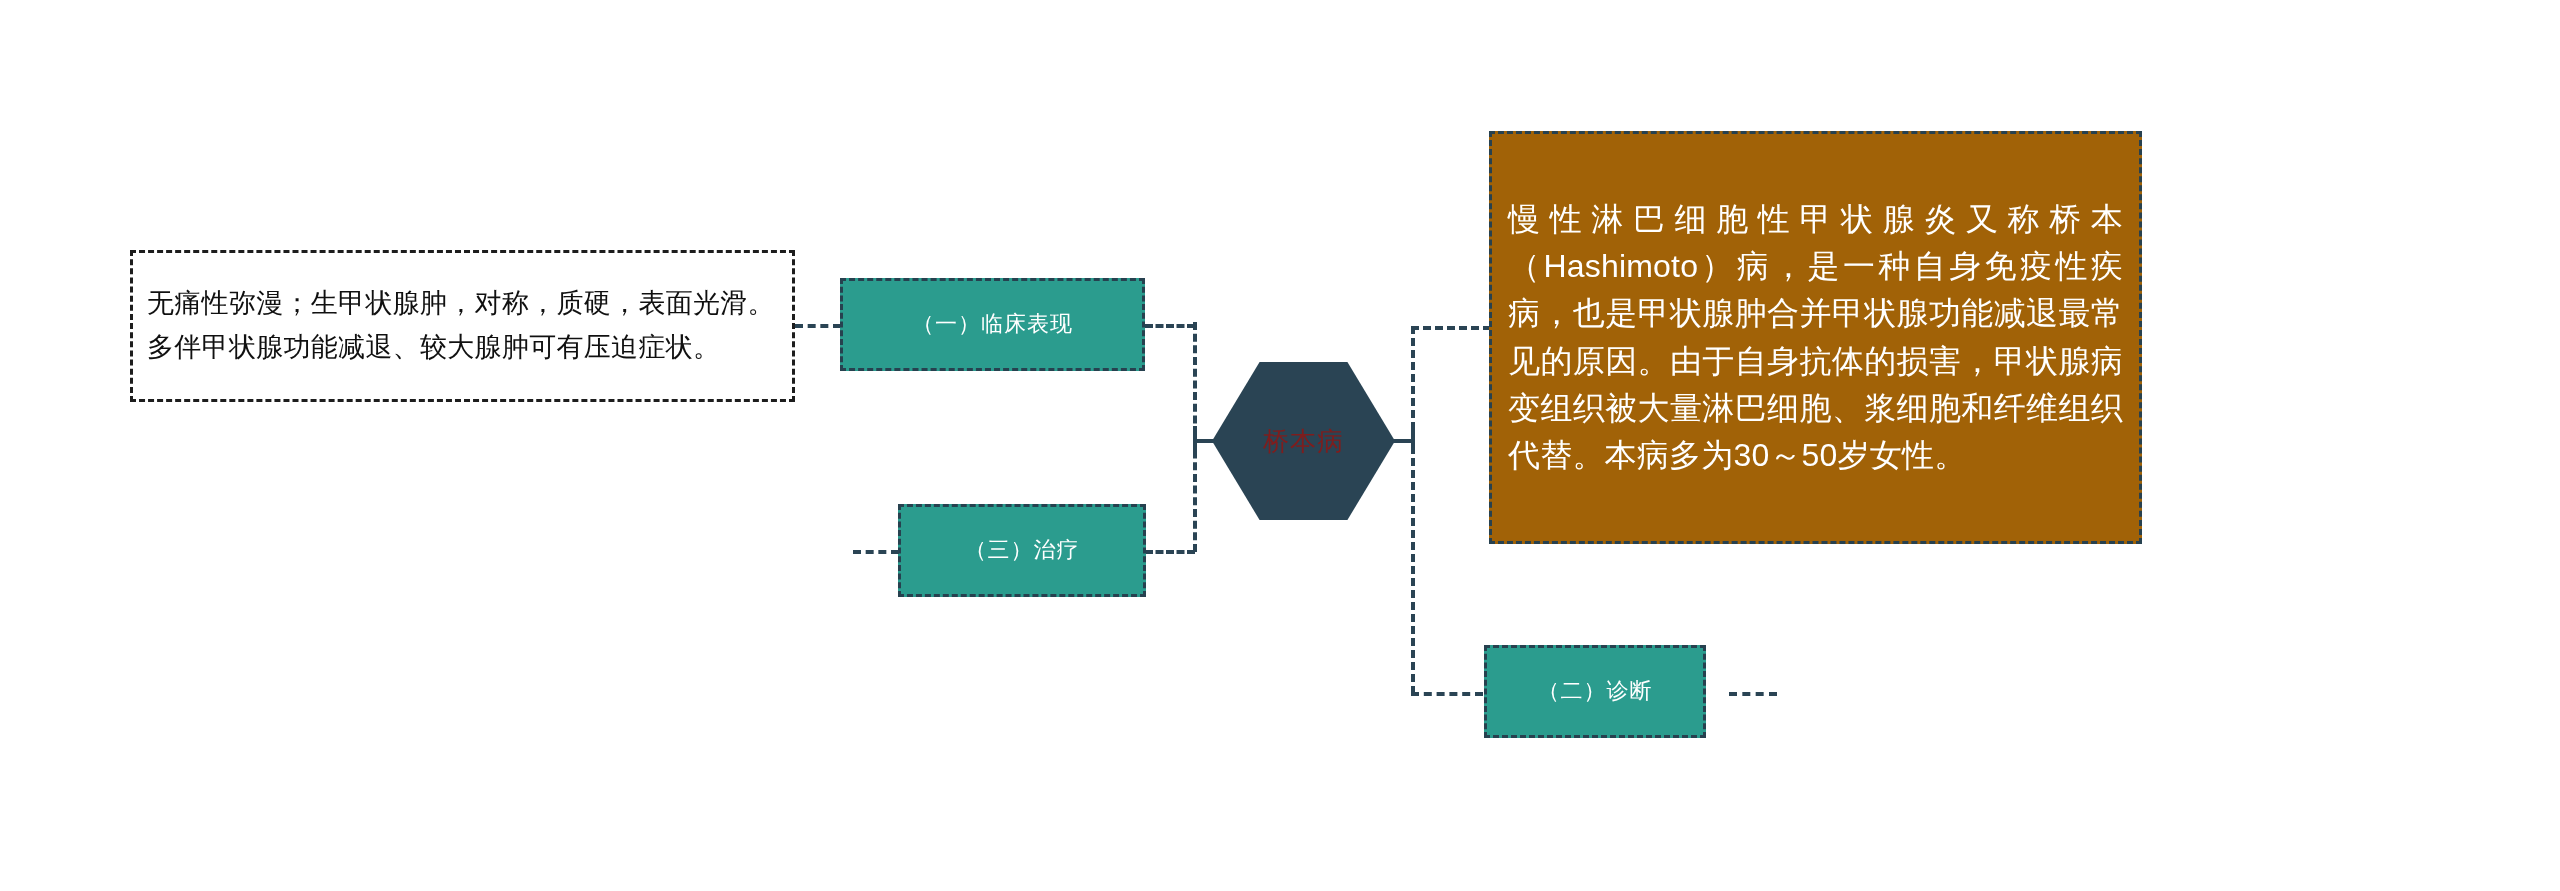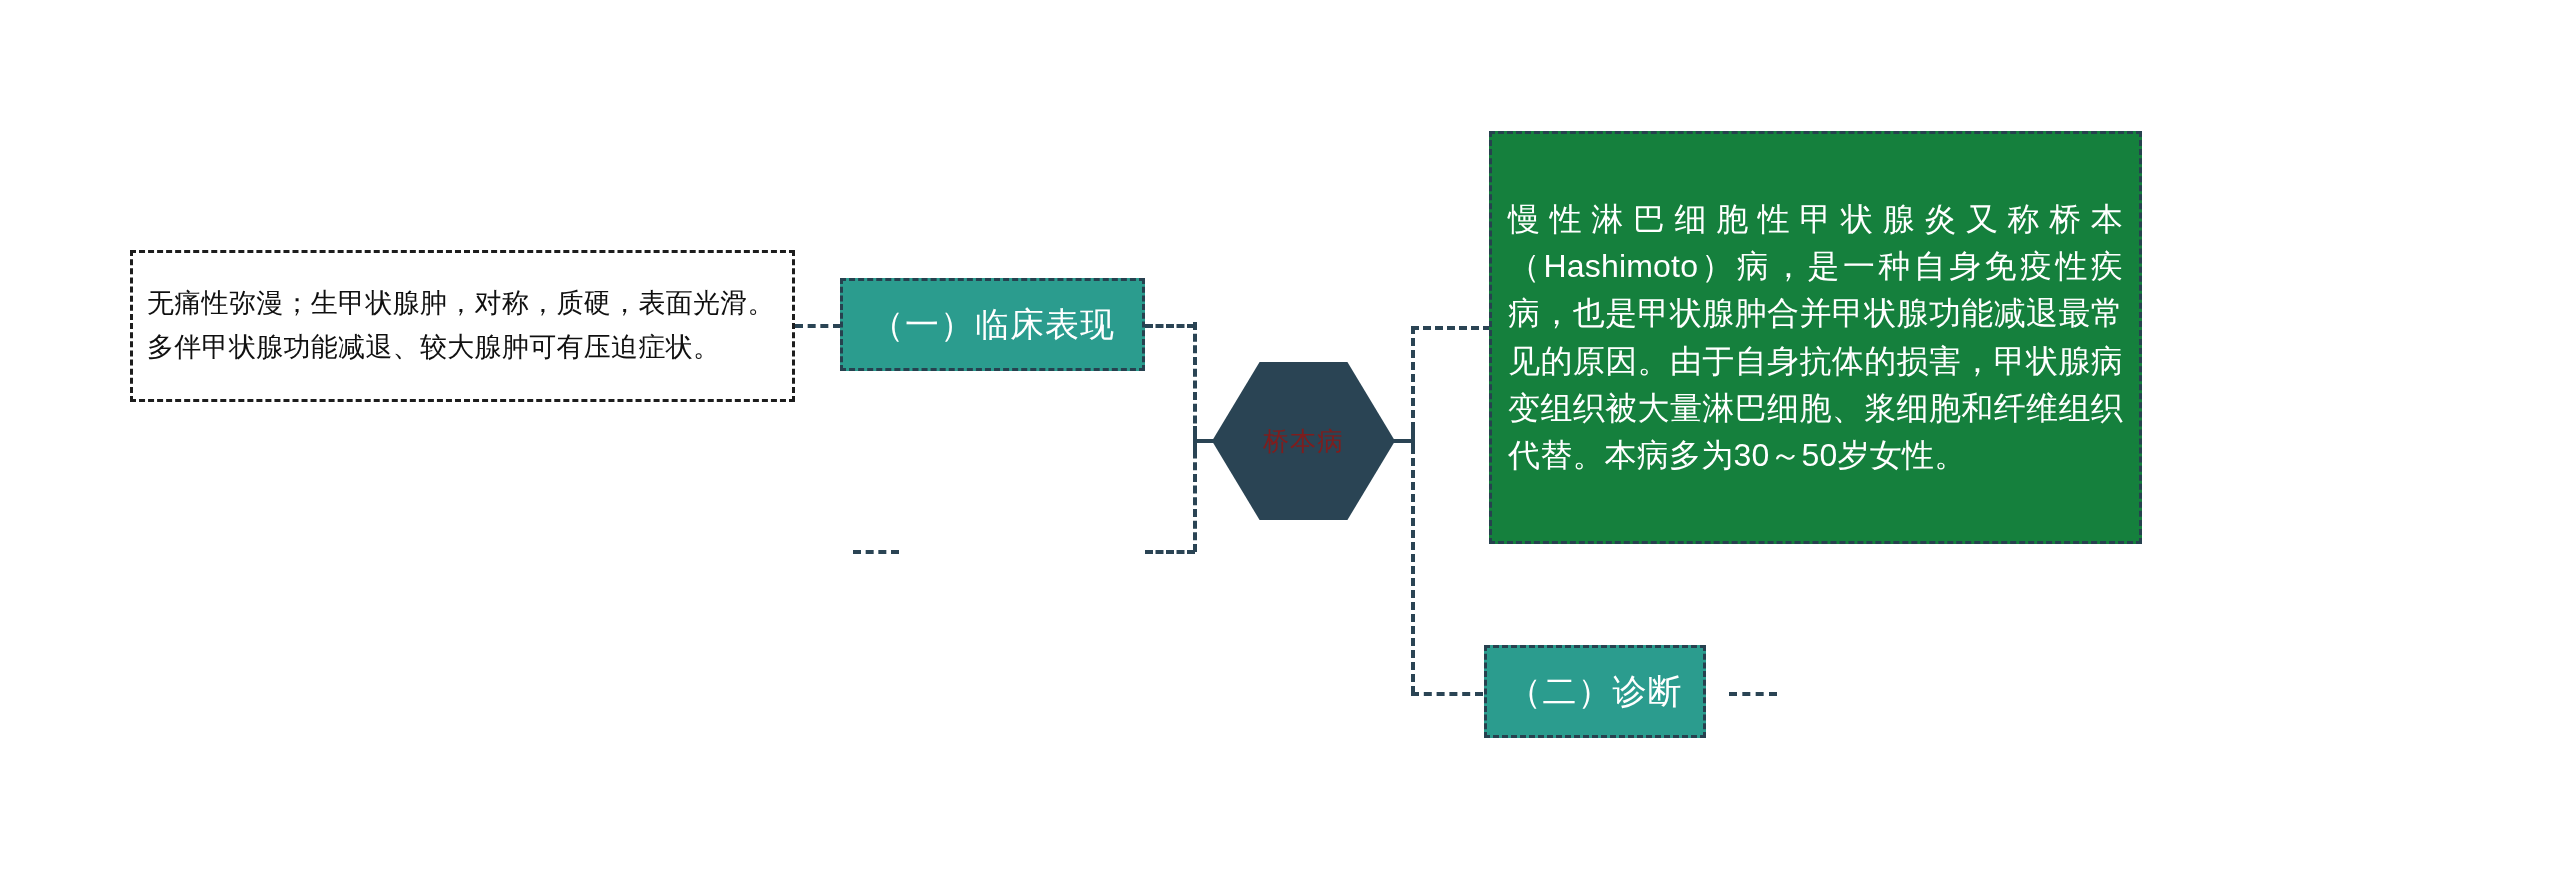--- a/index.html
+++ b/index.html
@@ -25,21 +25,21 @@
     background: #2b9c8e;
     border: 3px dashed #27414f;
     box-sizing: border-box;
     display: flex;
     align-items: center;
     justify-content: center;
     color: #ffffff;
     letter-spacing: 1px;
   }
   .node-label {
-    font-size: 34px;
+    font-size: 22px;
     color: #ffffff;
     white-space: nowrap;
     line-height: 1.2;
   }
 
   .text-box {
     position: absolute;
     background: #ffffff;
     border: 3px dashed #1d1d1d;
     box-sizing: border-box;
@@ -55,21 +55,21 @@
     font-family: Liberation Serif, serif;
   }
 
   
   #main-desc {
     position: absolute;
     left: 1489px;
     top: 131px;
     width: 653px;
     height: 413px;
-    background: #15803d;
+    background: #a16207;
     border: 3px dashed #27414f;
     box-sizing: border-box;
     display: flex;
     align-items: center;
     justify-content: center;
   }
   #main-desc .md-inner {
     padding: 4px 16px 4px 16px;
     font-size: 32px;
     line-height: 1.47;
@@ -139,20 +139,23 @@
 
   <div class="conn conn-h-dash" style="left:1145px; top:324px; width:50px;"></div>
 
   <div class="conn conn-v-dash" style="left:1193px; top:322px; height:230px;"></div>
 
   <div class="conn conn-h-solid" style="left:1193px; top:439px; width:30px;"></div>
   <div class="conn conn-v-solid" style="left:1193px; top:426px; height:28px;"></div>
 
   <div class="conn conn-h-dash" style="left:1145px; top:550px; width:50px;"></div>
 
+  <div class="node-box" id="node-treatment" style="left:898px; top:504px; width:248px; height:93px;">
+    <span class="node-label">（三）治疗</span>
+  </div>
 
   <div class="conn conn-h-dash" style="left:853px; top:550px; width:46px;"></div>
 
 
   <div id="center-node">
     <div class="hex"></div>
     <div class="hex-label">桥本病</div>
   </div>
 
   <div class="conn conn-h-solid" style="left:1385px; top:439px; width:30px;"></div>

